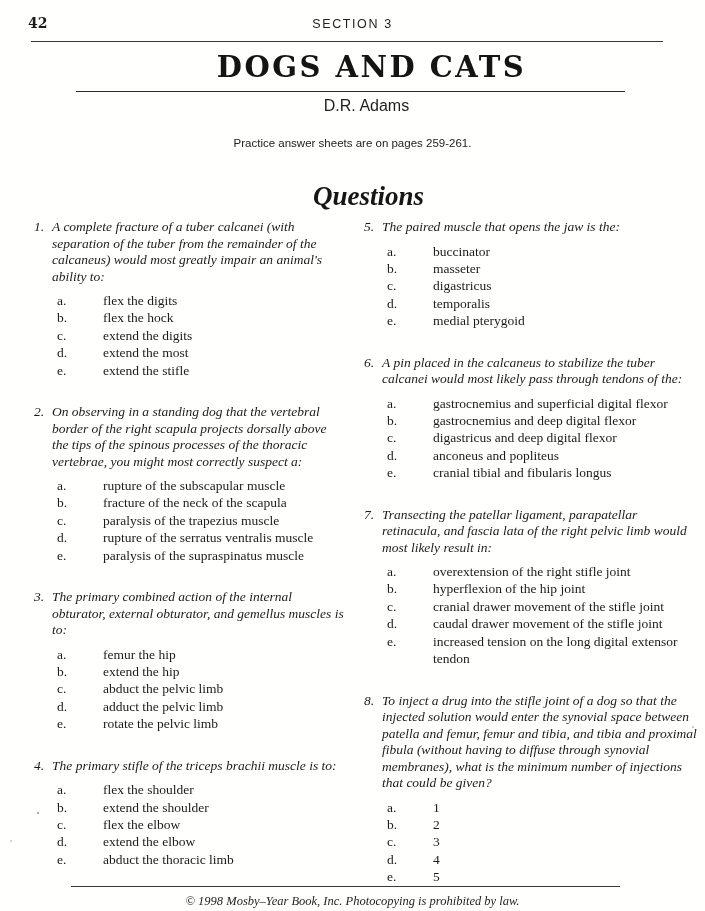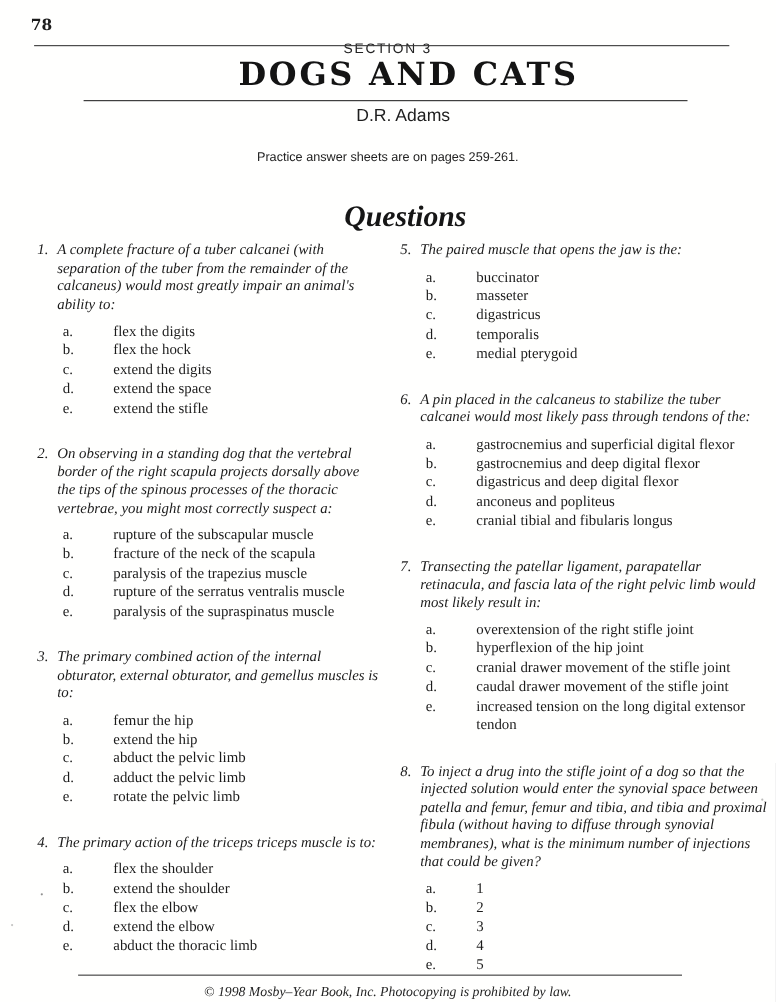--- a/index.html
+++ b/index.html
@@ -14,21 +14,21 @@
   
   .pagenum{
     position:absolute;left:28px;top:15px;
     font-family:"DejaVu Serif", serif;
     font-weight:bold;font-size:14px;
   }
   .section{
     position:absolute;left:0;top:17px;width:100%;
     text-align:center;
     font-family:"Liberation Sans", sans-serif;
-    font-size:12.5px;letter-spacing:1.6px;color:#222;margin-top:20px;
+    font-size:12.5px;letter-spacing:1.6px;color:#222;
   }
   .rule{position:absolute;height:0;border-top:1.4px solid #3a3a3a;}
   .rule-top{top:41px;left:31px;width:632px;}
   .title{
     position:absolute;left:0;top:50px;width:100%;margin:0;
     text-align:center;
     font-family:"DejaVu Serif", serif;
     font-weight:bold;font-size:29px;letter-spacing:2.5px;
     color:#141414;
     padding-left:19px;
@@ -80,21 +80,21 @@
     position:absolute;left:0;top:894px;width:100%;
     text-align:center;
     font-style:italic;font-size:12.5px;color:#242424;
   }
 </style>
 </head>
 <body>
 
 <div class="page">
 
-  <span class="pagenum">78</span>
+  <span class="pagenum">42</span>
   <span class="section">SECTION 3</span>
   <div class="rule rule-top"></div>
 
   <h1 class="title">DOGS AND CATS</h1>
   <div class="rule rule-title"></div>
 
   <div class="author">D.R. Adams</div>
   <div class="note">Practice answer sheets are on pages 259-261.</div>
 
   <h2 class="qheading">Questions</h2>
@@ -114,21 +114,21 @@
             <div class="option">
               <span class="opt-letter">b.</span>
               <span class="opt-text">flex the hock</span>
             </div>
             <div class="option">
               <span class="opt-letter">c.</span>
               <span class="opt-text">extend the digits</span>
             </div>
             <div class="option">
               <span class="opt-letter">d.</span>
-              <span class="opt-text">extend the space</span>
+              <span class="opt-text">extend the most</span>
             </div>
             <div class="option">
               <span class="opt-letter">e.</span>
               <span class="opt-text">extend the stifle</span>
             </div>
           </div>
         </div>
         <div class="question">
           <div class="stem-row">
             <span class="q-num">2.</span>
@@ -181,21 +181,21 @@
             </div>
             <div class="option">
               <span class="opt-letter">e.</span>
               <span class="opt-text">rotate the pelvic limb</span>
             </div>
           </div>
         </div>
         <div class="question">
           <div class="stem-row">
             <span class="q-num">4.</span>
-            <span class="stem">The primary action of the triceps triceps muscle is to:</span>
+            <span class="stem">The primary stifle of the triceps brachii muscle is to:</span>
           </div>
           <div class="options">
             <div class="option">
               <span class="opt-letter">a.</span>
               <span class="opt-text">flex the shoulder</span>
             </div>
             <div class="option">
               <span class="opt-letter">b.</span>
               <span class="opt-text">extend the shoulder</span>
             </div>

